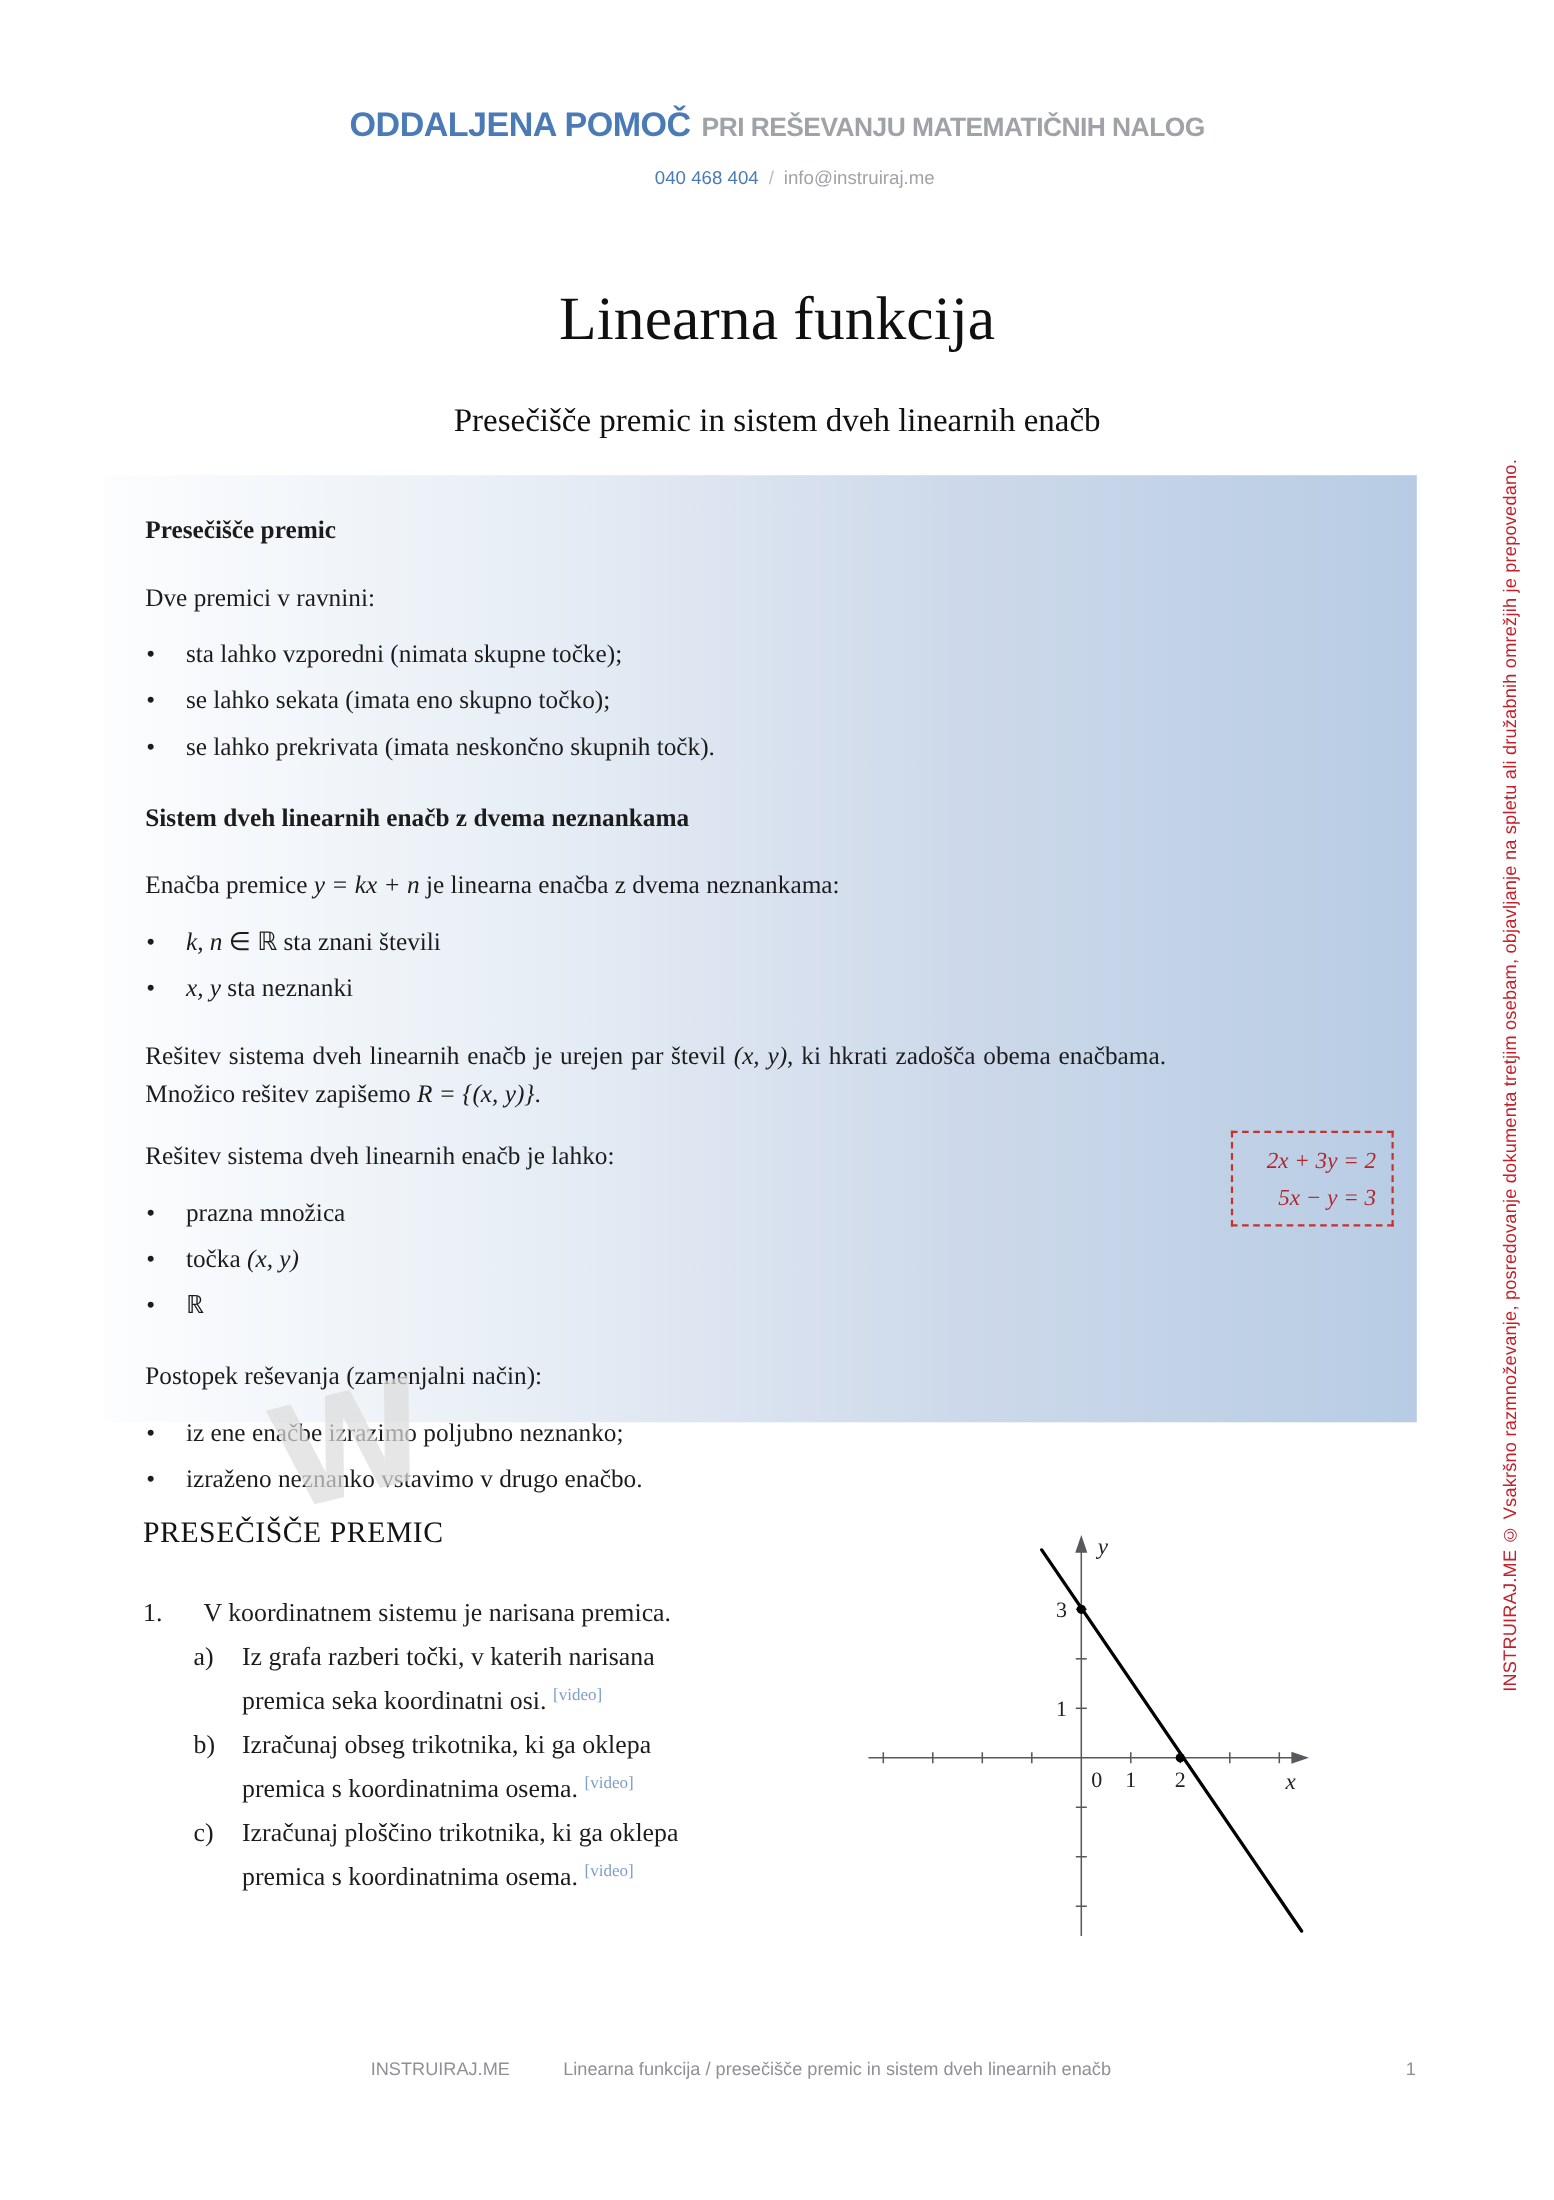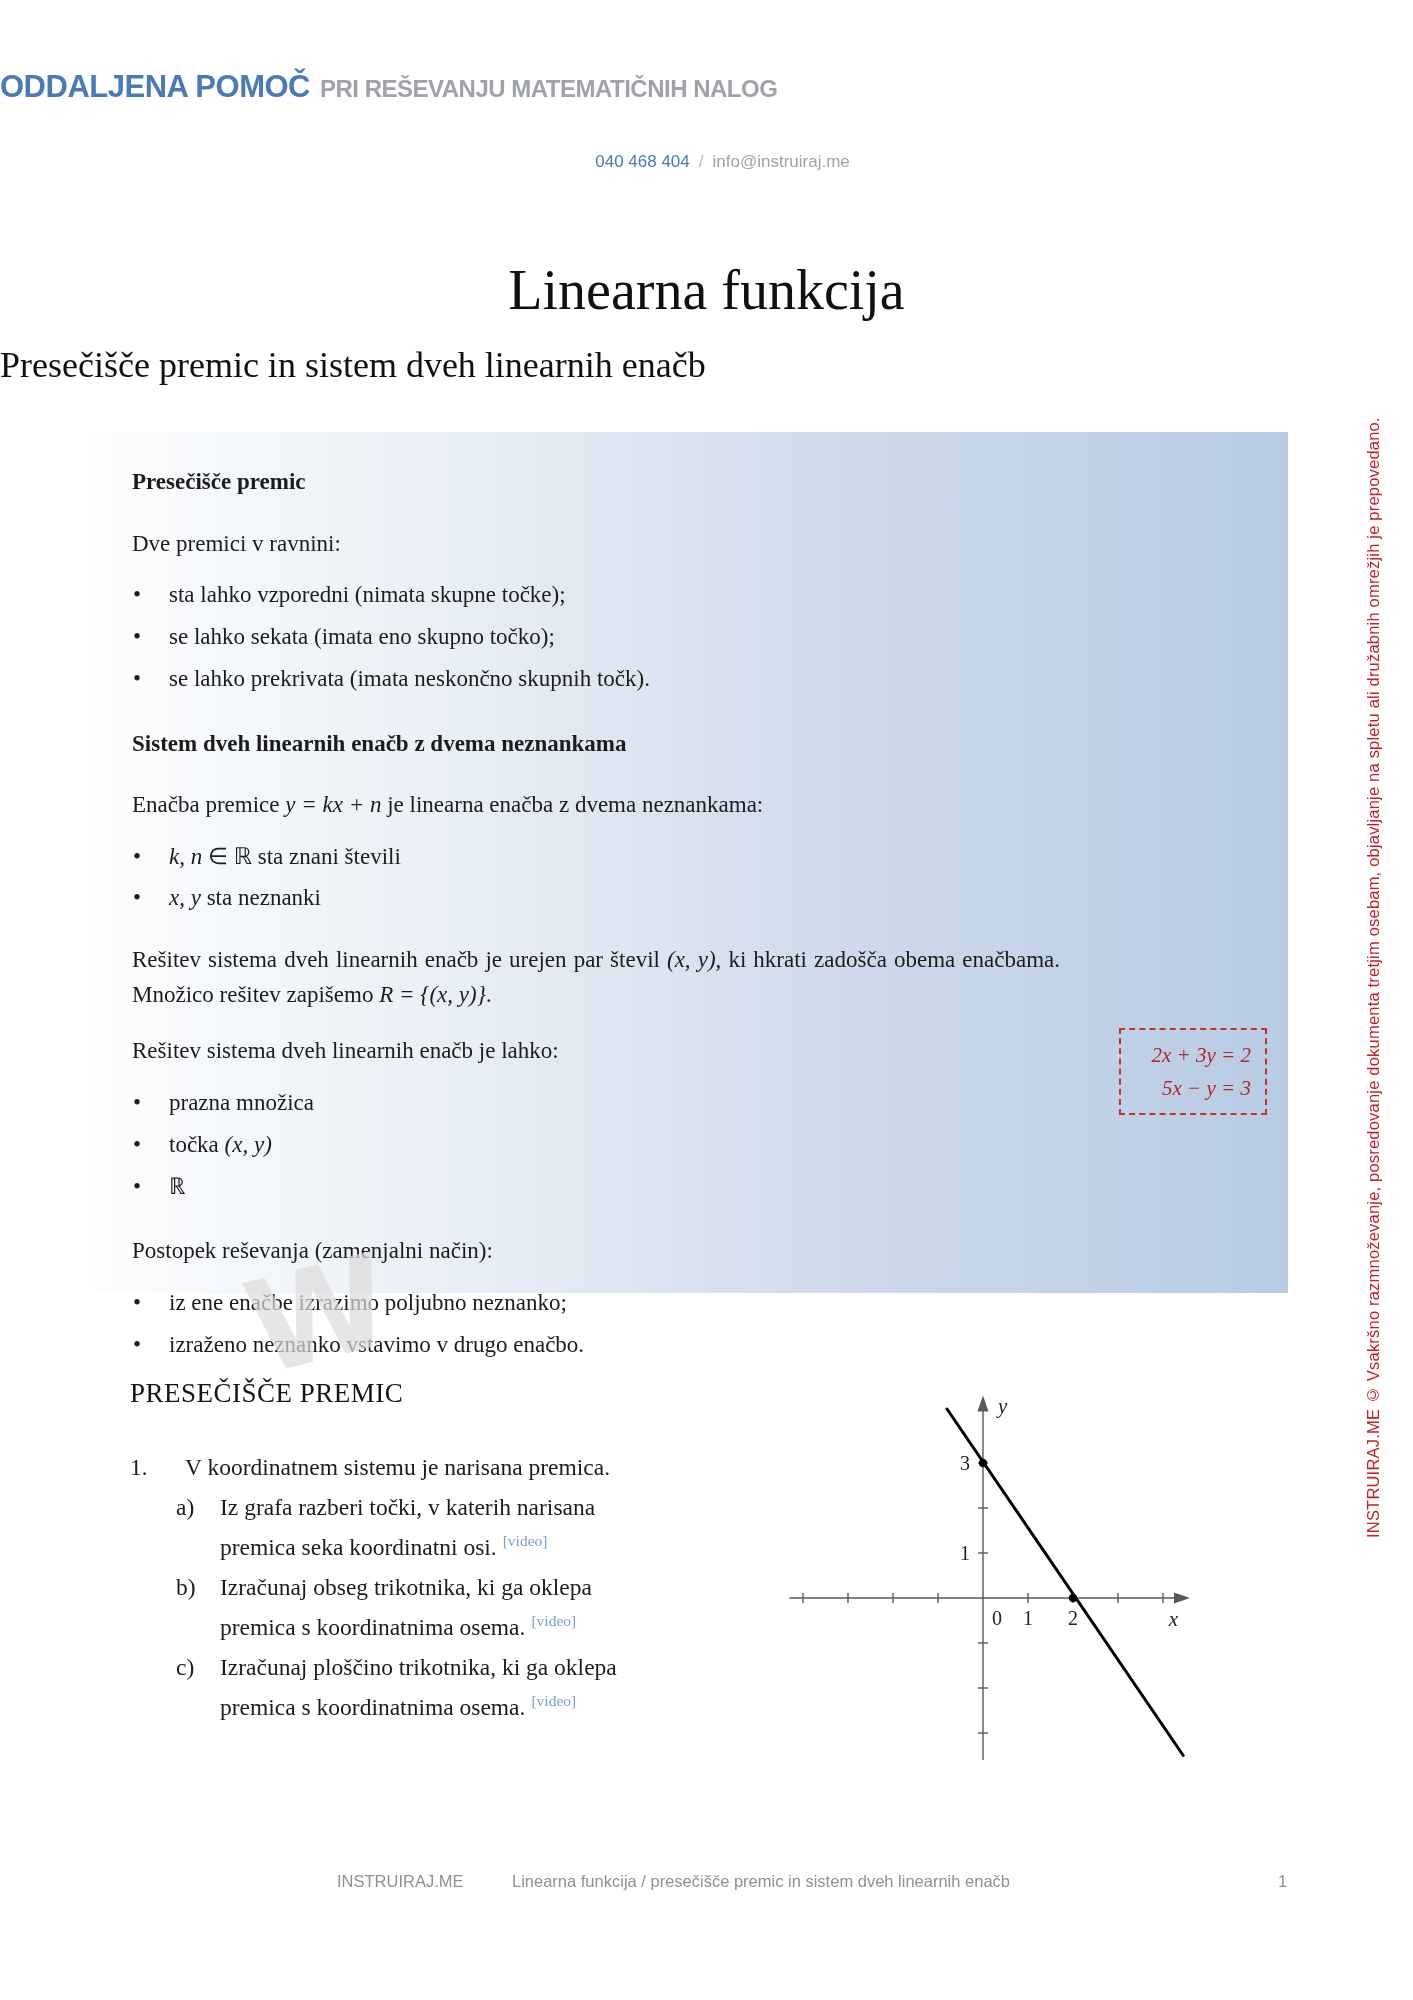--- a/index.html
+++ b/index.html
@@ -1,30 +1,30 @@
 <!DOCTYPE html>
 <html><head>
 <meta charset="utf-8">
 <style>
   html,body{margin:0;padding:0;background:#e8e8e8;}
   .page{
     position:relative;width:1413px;height:2000px;background:#ffffff;
     font-family:"Liberation Serif",serif;color:#1c1c1c;overflow:hidden;margin:0 auto;
   }
   
-  .hdr{position:absolute;top:69px;left:0;width:100%;font-family:"Liberation Sans",sans-serif;}
+  .hdr{position:absolute;top:96px;left:0;width:100%;text-align:center;font-family:"Liberation Sans",sans-serif;}
   .hdr-brand{color:#4a7bb7;font-size:31px;font-weight:bold;letter-spacing:-0.5px;}
   .hdr-tagline{color:#9fa3a8;font-size:24px;font-weight:bold;letter-spacing:-0.5px;margin-left:10px;}
   .hdr-contact{position:absolute;top:152px;left:16px;width:100%;text-align:center;font-family:"Liberation Sans",sans-serif;font-size:17px;}
   .hdr-phone{color:#4a7bb7;}
   .hdr-sep{color:#b9bcc0;margin:0 9px;}
   .hdr-email{color:#9fa3a8;text-decoration:none;}
   
   .doc-title{position:absolute;top:258px;left:0;width:100%;text-align:center;font-size:56px;color:#101010;}
-  .doc-subtitle{position:absolute;top:344px;left:0;width:100%;text-align:left;font-size:36px;color:#101010;}
+  .doc-subtitle{position:absolute;top:366px;left:0;width:100%;text-align:center;font-size:30px;color:#101010;}
   
   .theory-box{
     position:absolute;left:95px;top:432px;width:1193px;height:861px;box-sizing:border-box;
     background:linear-gradient(to right,#fcfdfe 0%,#e9eff6 30%,#cdd9ea 65%,#b7cce4 100%);
     padding:33px 40px 0 37px;font-size:23px;line-height:1.5;
   }
   .theory-box h3{font-size:23px;font-weight:bold;margin:0 0 27px 0;}
   .theory-box p{margin:0 0 13px 0;}
   .theory-box ul{list-style:none;margin:0 0 27px 0;padding:0;line-height:1.82;}
   .theory-box ul.tight{margin-bottom:24px;}

